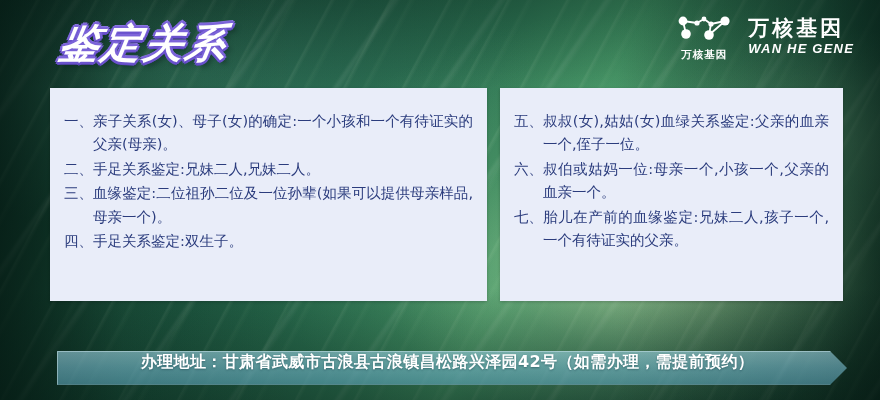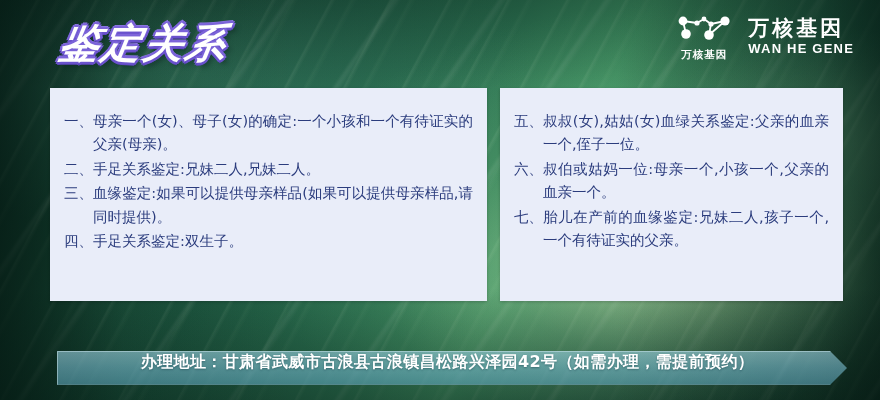--- a/index.html
+++ b/index.html
@@ -131,20 +131,21 @@
     color: #ffffff;
     letter-spacing: 3px;
     line-height: 1.05;
   }
   .brand-en {
     font-size: 13px;
     font-weight: bold;
     color: #ffffff;
     letter-spacing: 1.2px;
     line-height: 1.05;
+    font-style: italic;
   }
 
   
   .panels {
     position: absolute;
     left: 50px;
     top: 88px;
     width: 793px;
     height: 213px;
     display: flex;
@@ -255,29 +256,29 @@
         <span class="brand-en">WAN HE GENE</span>
       </div>
     </div>
   </div>
 
   <div class="panels">
 
     <div class="panel panel-left">
       <div class="item">
         <span class="item-num">一、</span>
-        <span class="item-text">母亲一个(女)、母子(女)的确定:一个小孩和一个有待证实的父亲(母亲)。</span>
+        <span class="item-text">亲子关系(女)、母子(女)的确定:一个小孩和一个有待证实的父亲(母亲)。</span>
       </div>
       <div class="item">
         <span class="item-num">二、</span>
         <span class="item-text">手足关系鉴定:兄妹二人,兄妹二人。</span>
       </div>
       <div class="item">
         <span class="item-num">三、</span>
-        <span class="item-text">血缘鉴定:如果可以提供母亲样品(如果可以提供母亲样品,请同时提供)。</span>
+        <span class="item-text">血缘鉴定:二位祖孙二位及一位孙辈(如果可以提供母亲样品,母亲一个)。</span>
       </div>
       <div class="item">
         <span class="item-num">四、</span>
         <span class="item-text">手足关系鉴定:双生子。</span>
       </div>
     </div>
 
     <div class="panel panel-right">
       <div class="item">
         <span class="item-num">五、</span>

